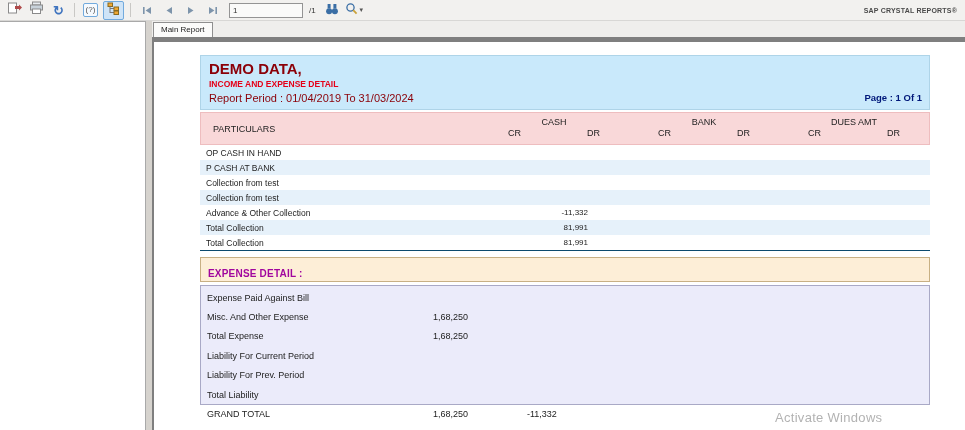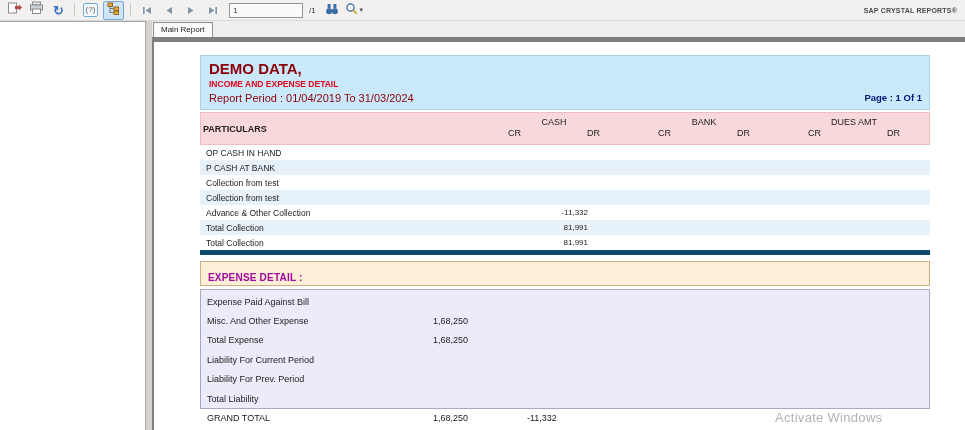--- a/index.html
+++ b/index.html
@@ -41,29 +41,29 @@
   .rpt{position:absolute;left:46px;top:13px;width:730px;}
   .rpt-header{position:relative;height:55px;background:#c9e9fb;border:1px solid #aed4e8;
               box-sizing:border-box;padding:4px 8px;}
   .rpt-title{font-size:15px;font-weight:bold;color:#8b0008;}
   .rpt-sub{font-size:8.5px;font-weight:bold;color:#e50018;margin-top:2px;}
   .rpt-period{font-size:11px;font-weight:normal;color:#8b0008;margin-top:3px;}
   .rpt-page{position:absolute;right:7px;bottom:6px;font-size:9.5px;font-weight:bold;color:#00187a;}
 
   .tbl-head{height:33px;background:#f9d8d9;border:1px solid #eebdbf;box-sizing:border-box;
             margin-top:2px;display:flex;}
-  .th-part{width:278px;display:flex;align-items:center;padding-left:2px;font-size:9px;
-           color:#222;box-sizing:border-box;font-weight:bold;}
+  .th-part{width:278px;display:flex;align-items:center;padding-left:12px;font-size:9px;
+           color:#222;box-sizing:border-box;}
   .th-groups{flex:1;display:flex;}
   .th-group{width:150px;display:flex;flex-direction:column;}
   .th-gname{height:15px;text-align:center;font-size:9px;color:#222;padding-top:4px;box-sizing:border-box;}
   .th-crdr{display:flex;gap:8px;}
   .th-crdr span{width:75px;text-align:center;font-size:9px;color:#222;}
 
-  .tbl-body{border-bottom:5px solid #0c4a6e;}
+  .tbl-body{border-bottom:1px solid #0c4a6e;}
   .trow{height:15px;display:flex;align-items:center;font-size:8.5px;color:#222;}
   .trow.alt{background:#e6f1fa;}
   .c-label{width:278px;padding-left:6px;box-sizing:border-box;}
   .c-num{width:75px;text-align:right;padding-right:40px;box-sizing:border-box;font-size:8px;}
 
   .exp-head{margin-top:6px;height:25px;background:#fdeed7;border:1px solid #c8b084;
             box-sizing:border-box;padding:5px 7px;}
   .exp-head span{font-size:10px;font-weight:bold;color:#a1069e;letter-spacing:.2px;}
   .exp-section{margin-top:3px;height:120px;background:#ebebfa;border:1px solid #a9a9c6;
                box-sizing:border-box;padding-top:2px;}

